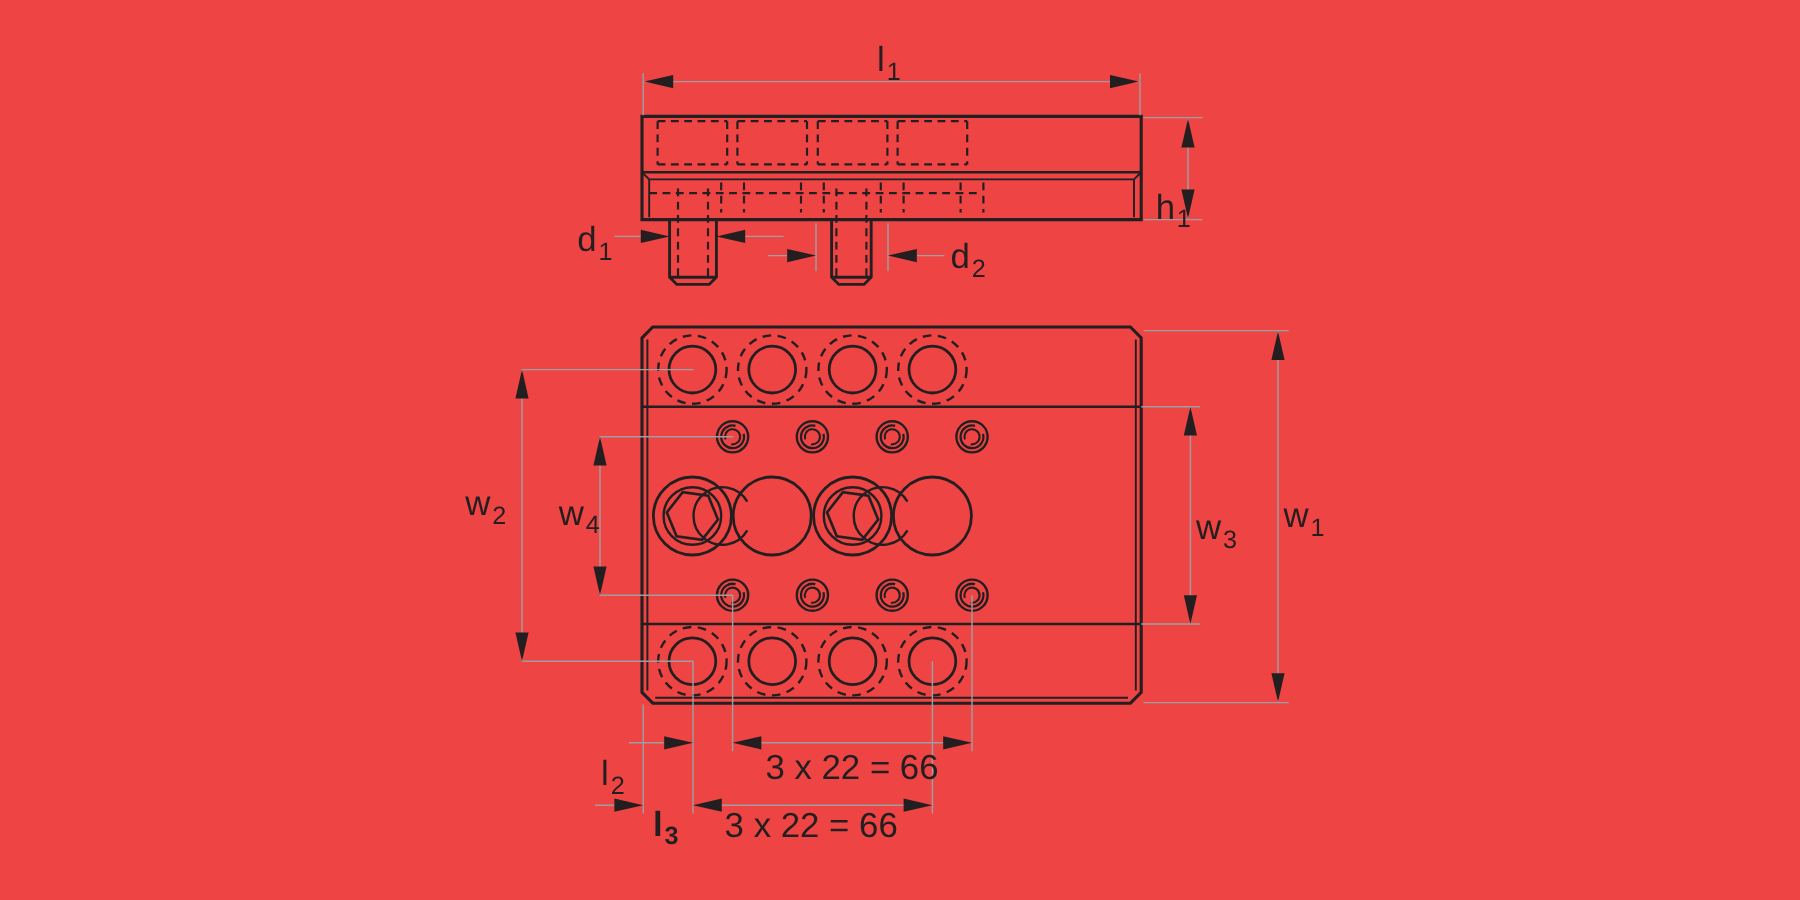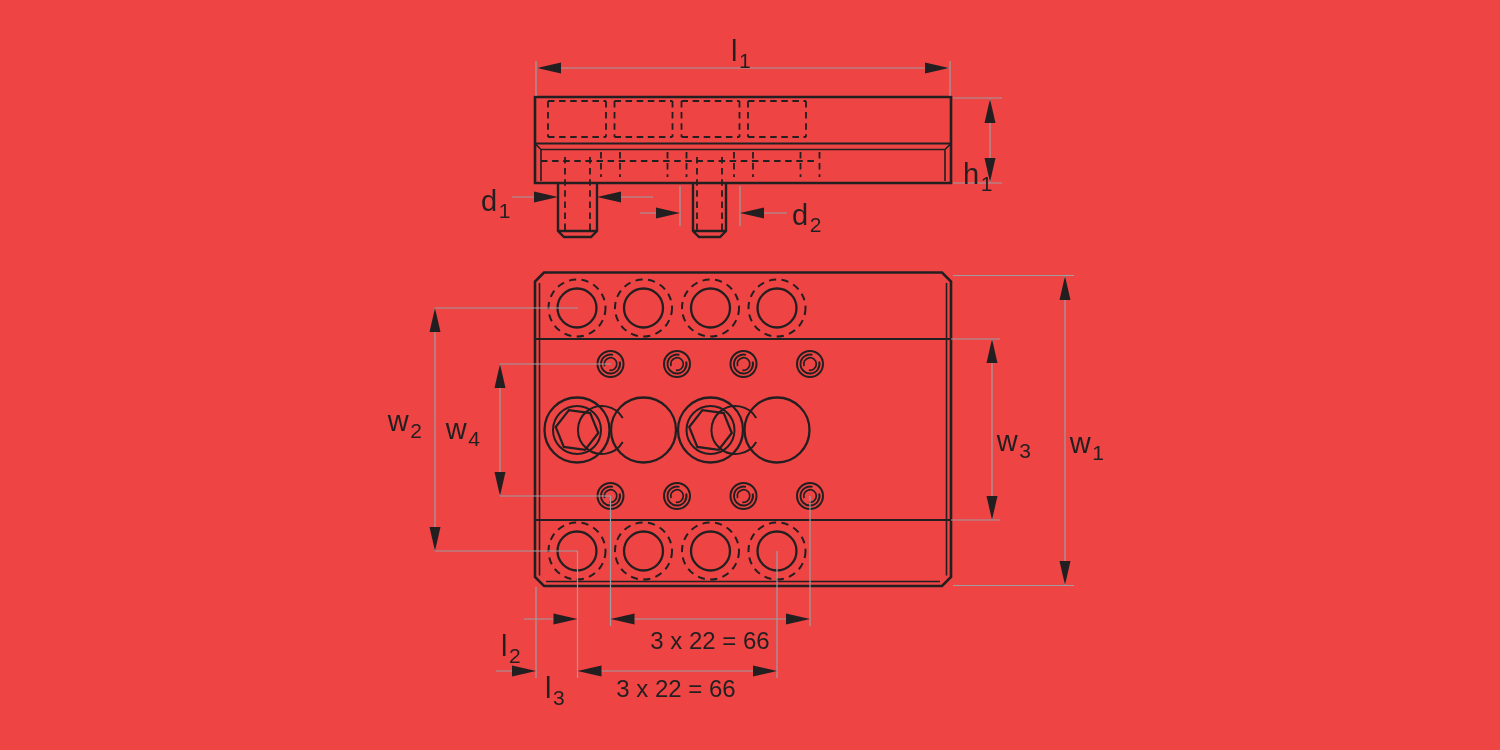--- a/index.html
+++ b/index.html
@@ -3,21 +3,21 @@
 <meta charset="utf-8">
 <style>
   html,body{margin:0;padding:0;background:#fff;}
   #canvas{position:relative;width:1500px;height:750px;background:#ef4444;overflow:hidden;
           font-family:"Liberation Sans", sans-serif;}
   #canvas svg{position:absolute;left:0;top:0;}
   .dim-label{position:absolute;transform:translate(-50%,-50%);color:#231f20;
              font-size:29px;line-height:1;white-space:nowrap;letter-spacing:0.5px;}
   .dim-label .sub{font-size:21px;position:relative;top:7px;margin-left:1px;}
   .pitch-label{position:absolute;transform:translate(-50%,-50%);color:#231f20;
-               font-size:24px;line-height:1;white-space:nowrap;}
+               font-size:29px;line-height:1;white-space:nowrap;}
 </style>
 </head>
 <body>
 
 <div id="canvas">
 
 <svg width="1500" height="750" viewBox="0 0 1500 750">
   <defs>
     <path id="arr" d="M0,0 L-24,-5.5 L-24,5.5 Z"></path>
     <g id="hole-top">
@@ -150,21 +150,21 @@
       <use href="#arr" transform="translate(777,671)"></use>
     </g>
   </g>
 </svg>
 
   <div class="dim-label" style="left:741px;top:51px;"><span>l</span><span class="sub">1</span></div>
   <div class="dim-label" style="left:978px;top:139px;margin-top:35px;"><span>h</span><span class="sub">1</span></div>
   <div class="dim-label" style="left:496px;top:201px;text-align:right;"><span>d</span><span class="sub">1</span></div>
   <div class="dim-label" style="left:807px;top:215px;"><span>d</span><span class="sub">2</span></div>
   <div class="dim-label" style="left:405px;top:421px;"><span>w</span><span class="sub">2</span></div>
-  <div class="dim-label" style="left:463px;top:429px;"><span>w</span><span class="sub">4</span></div>
+  <div class="dim-label" style="left:483px;top:429px;"><span>w</span><span class="sub">4</span></div>
   <div class="dim-label" style="left:1014px;top:441px;"><span>w</span><span class="sub">3</span></div>
-  <div class="dim-label" style="left:1087px;top:443px;"><span>w</span><span class="sub">1</span></div>
+  <div class="dim-label" style="left:1087px;top:431px;"><span>w</span><span class="sub">1</span></div>
   <div class="dim-label" style="left:511px;top:646px;"><span>l</span><span class="sub">2</span></div>
-  <div class="dim-label" style="left:555px;top:688px;"><span>l</span><span class="sub">3</span></div>
+  <div class="dim-label" style="left:555px;top:688px;font-weight:bold;"><span>l</span><span class="sub">3</span></div>
   <div class="pitch-label" style="left:710px;top:641px;">3 x 22 = 66</div>
   <div class="pitch-label" style="left:676px;top:689px;">3 x 22 = 66</div>
 
 </div>
 
 </body></html>

